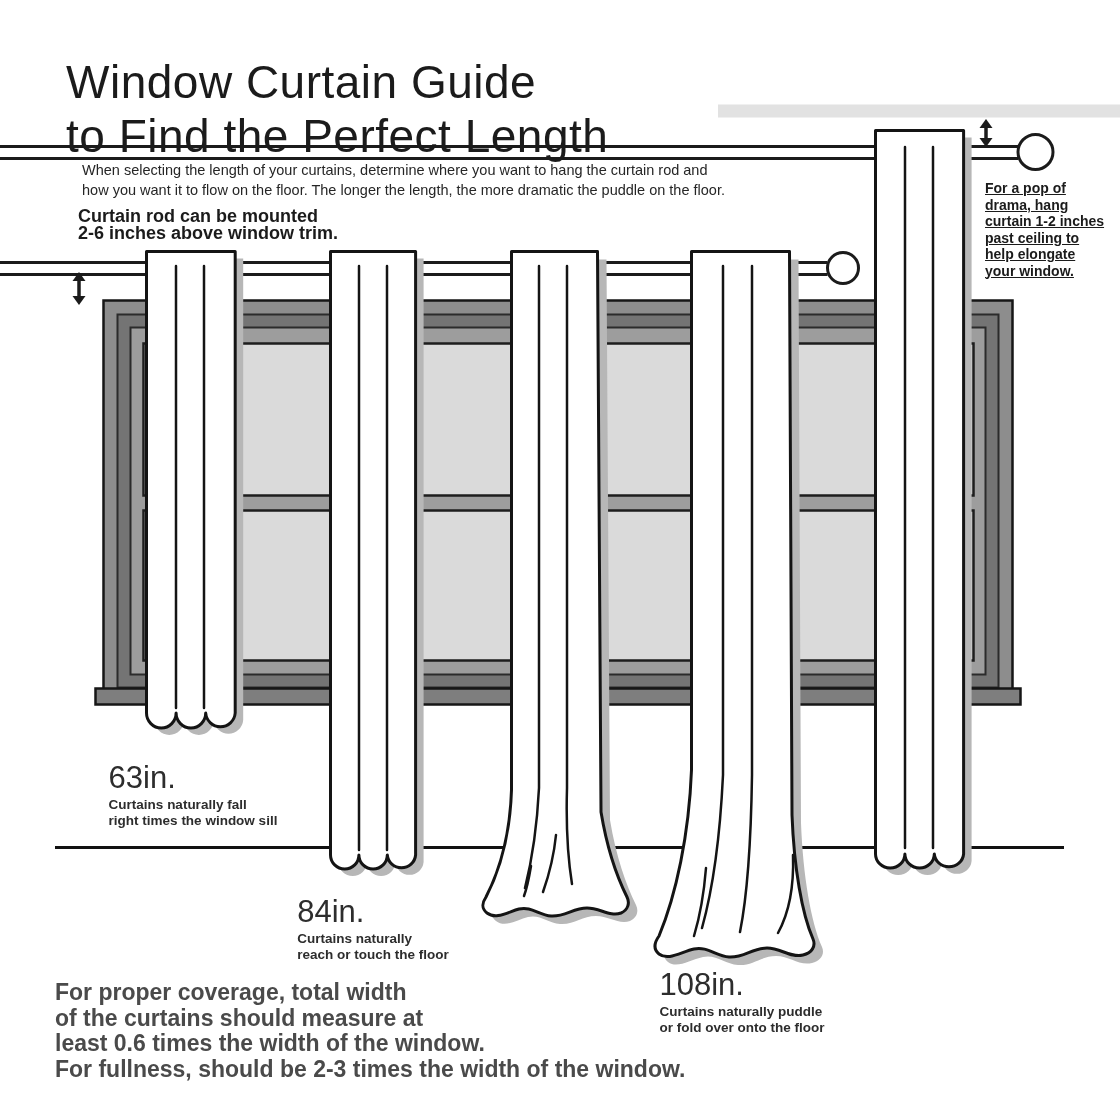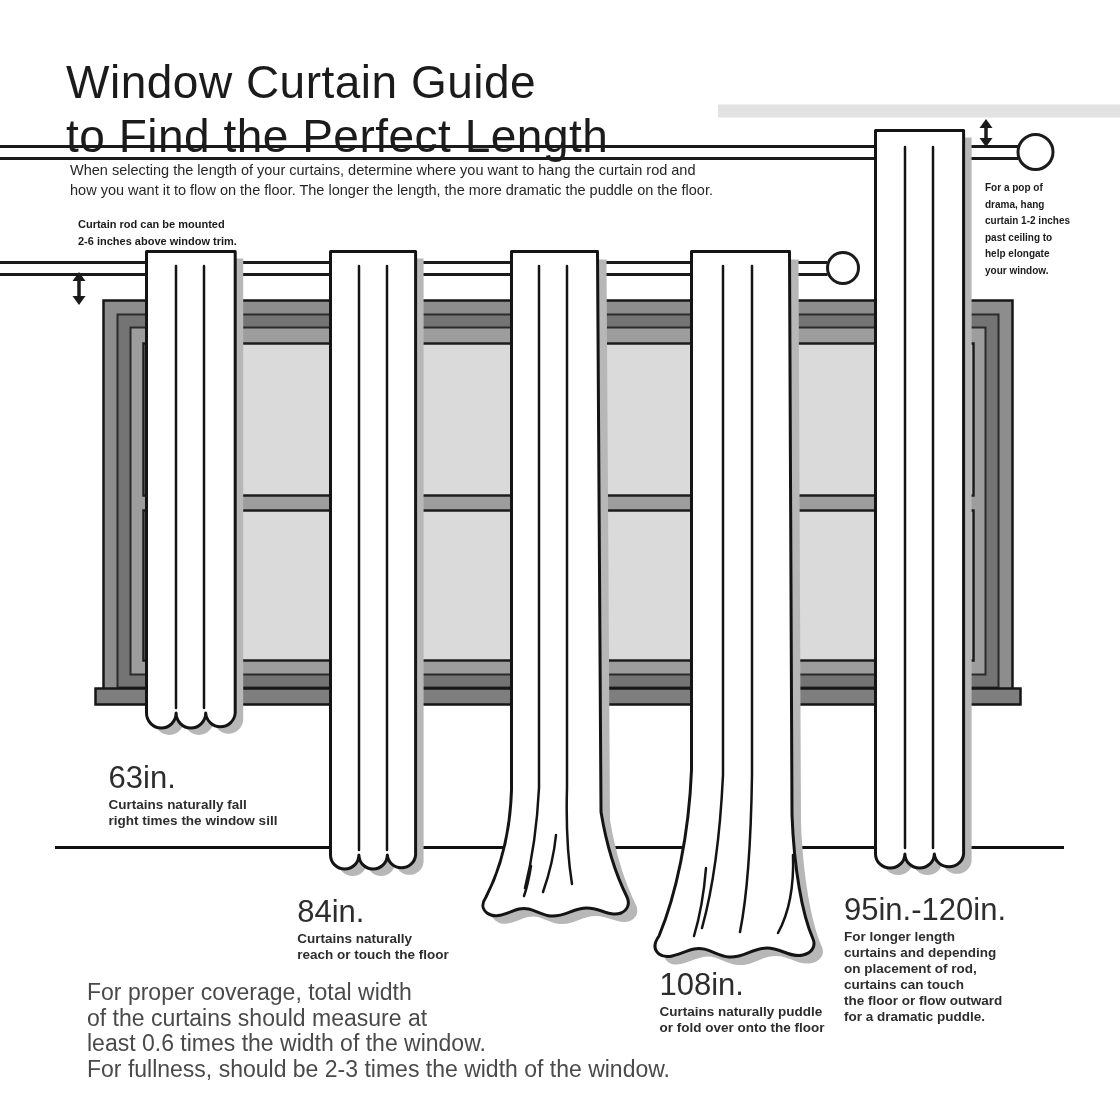--- a/index.html
+++ b/index.html
@@ -11,36 +11,36 @@
   body{width:1120px;height:1120px;overflow:hidden;position:relative;
        font-family:"Liberation Sans", sans-serif; color:var(--text);}
   .stage{position:absolute;inset:0;width:1120px;height:946px;}
   .art{position:absolute;left:0;top:0;z-index:1;}
   .txt{position:absolute;z-index:2;}
 
   .title{left:66px;top:24px;font-size:46px;line-height:54px;font-weight:400;
          letter-spacing:0.5px;color:var(--ink);}
   .title span{display:block;}
 
-  .intro{left:70px;top:160px;font-size:14.5px;line-height:20px;color:var(--text);}
+  .intro{left:82px;top:160px;font-size:14.5px;line-height:20px;color:var(--text);}
   .intro span{display:block;}
 
-  .rod-note{left:78px;top:208px;font-size:11px;line-height:17px;font-weight:bold;color:var(--ink);margin-top:8px;}
+  .rod-note{left:78px;top:208px;font-size:18px;line-height:17px;font-weight:bold;color:var(--ink);}
   .rod-note span{display:block;}
 
-  .ceiling-note{left:985px;top:180px;font-size:10px;line-height:16.5px;font-weight:bold;color:var(--ink);}
+  .ceiling-note{left:985px;top:180px;font-size:14px;line-height:16.5px;font-weight:bold;color:var(--ink);text-decoration:underline;}
   .ceiling-note span{display:block;}
 
   .curtain-label{position:absolute;z-index:2;transform:translateX(-50%);
                  text-align:left;white-space:nowrap;color:var(--label);}
   .curtain-label .len{font-size:31px;line-height:28px;padding-bottom:5px;}
   .curtain-label .desc{font-size:13.5px;line-height:16px;}
   .curtain-label .desc span{display:block;font-weight:bold;}
 
-  .footer-note{left:55px;top:980px;font-size:23px;line-height:25.5px;font-weight:normal;color:var(--footer);margin-left:32px;}
+  .footer-note{left:55px;top:980px;font-size:23px;line-height:25.5px;font-weight:bold;color:var(--footer);}
   .footer-note span{display:block;}
 
   
   .ceiling-bar{fill:var(--ceiling);}
   .rod-line{stroke:var(--ink);stroke-width:3;}
   .finial{fill:#ffffff;stroke:var(--ink);stroke-width:3;}
   .frame-outer{fill:var(--frame);stroke:#161616;stroke-width:2.5;}
   .frame-mid{fill:var(--frame_dark);stroke:#2b2b2b;stroke-width:2;}
   .frame-trim{fill:var(--frame_trim);stroke:#2b2b2b;stroke-width:2;}
   .pane{fill:var(--pane);stroke:#1d1d1d;stroke-width:2.5;}
@@ -184,31 +184,20 @@
 
 
   <div class="curtain-label" style="left:742px;top:971px">
     <div class="len">108in.</div>
     <div class="desc">
       <span>Curtains naturally puddle</span>
       <span>or fold over onto the floor</span>
     </div>
   </div>
 
-  <div class="curtain-label" style="left:925px;top:896px">
-    <div class="len">95in.-120in.</div>
-    <div class="desc">
-      <span>For longer length</span>
-      <span>curtains and depending</span>
-      <span>on placement of rod,</span>
-      <span>curtains can touch</span>
-      <span>the floor or flow outward</span>
-      <span>for a dramatic puddle.</span>
-    </div>
-  </div>
 
   <div class="txt footer-note">
     <span>For proper coverage, total width</span>
     <span>of the curtains should measure at</span>
     <span>least 0.6 times the width of the window.</span>
     <span>For fullness, should be 2-3 times the width of the window.</span>
   </div>
 
 </div>
 

